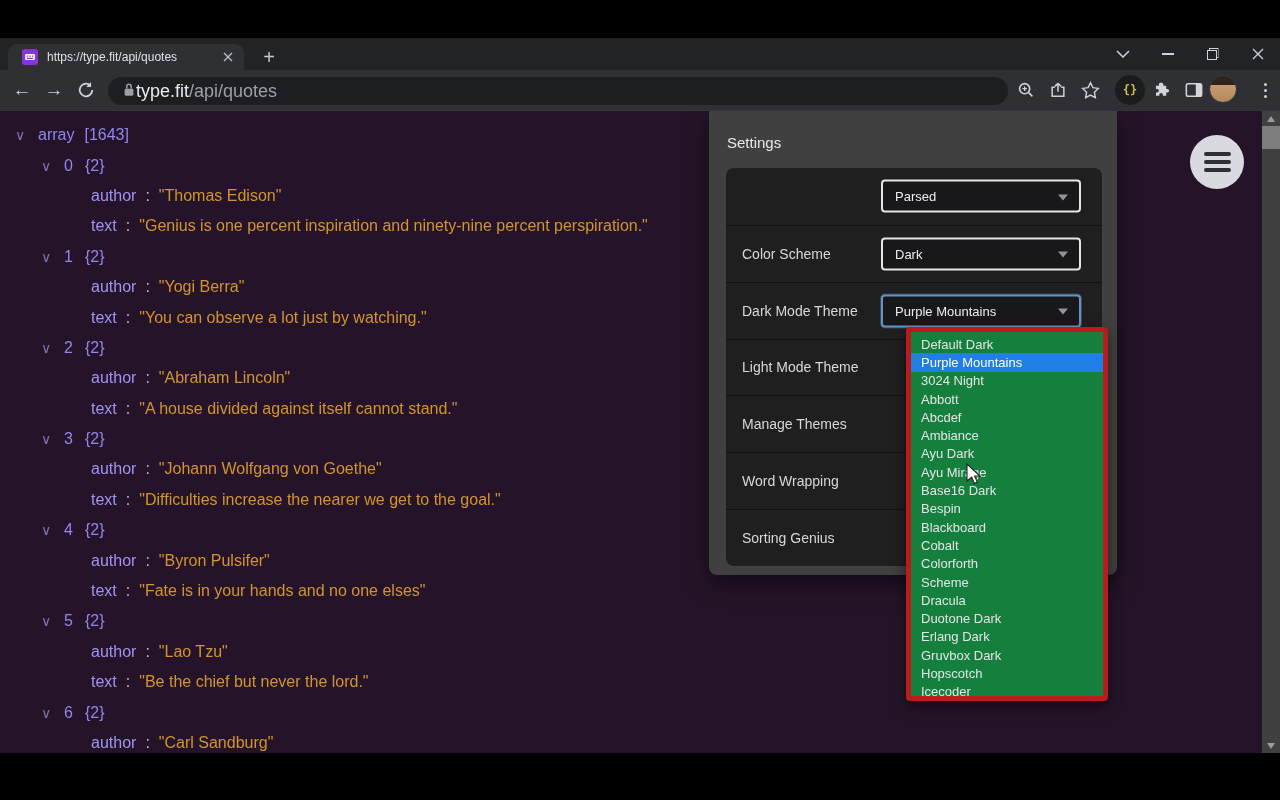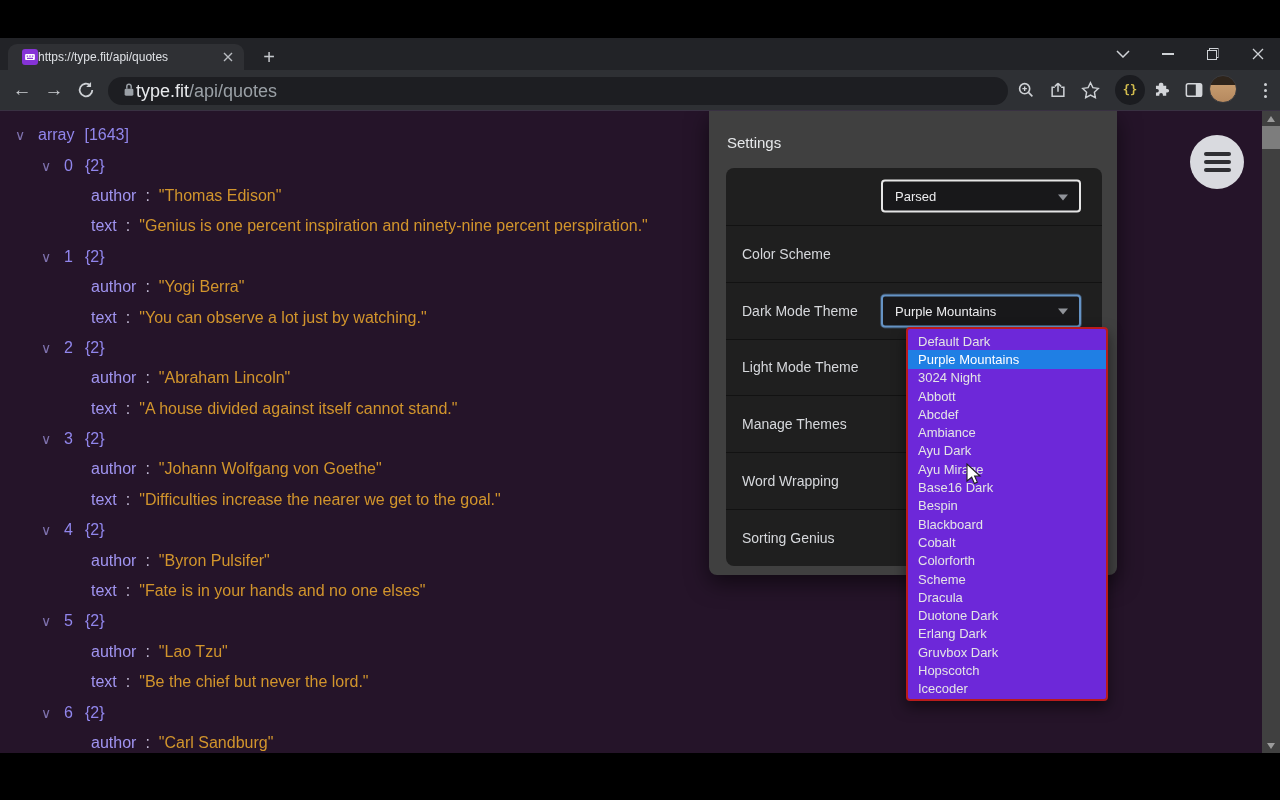--- a/index.html
+++ b/index.html
@@ -4,21 +4,21 @@
 <style>
   html,body{margin:0;padding:0;background:#000;}
   *{box-sizing:border-box;font-family:"Liberation Sans",sans-serif;}
   .screen{position:relative;width:1280px;height:800px;background:#000;overflow:hidden;}
 
   
   .tabstrip{position:absolute;left:0;top:38px;width:1280px;height:32px;background:#222327;}
   .tab{position:absolute;left:8px;top:6px;width:236px;height:26px;background:#2f3034;
        border-radius:9px 9px 0 0;display:flex;align-items:center;padding:0 8px 0 14px;}
   .favicon{width:16px;height:16px;border-radius:3px;background:#8633d7;display:flex;align-items:center;justify-content:center;flex:none;}
-  .tab-title{font-size:12px;color:#dfe1e5;white-space:nowrap;overflow:hidden;width:158px;}
+  .tab-title{margin-left:9px;font-size:12px;color:#dfe1e5;white-space:nowrap;overflow:hidden;width:158px;}
   .tab-close{margin-left:auto;width:16px;height:16px;border-radius:8px;display:flex;align-items:center;justify-content:center;}
   .newtab{position:absolute;left:256px;top:6px;width:26px;height:26px;border-radius:13px;
           color:#c6c9cd;font-size:20px;font-weight:300;display:flex;align-items:center;justify-content:center;}
   .wincontrols{position:absolute;right:0;top:0;height:32px;display:flex;}
   .winbtn{width:45px;height:32px;display:flex;align-items:center;justify-content:center;color:#cfd2d6;}
   .win-min{width:12px;height:1.6px;background:#cfd2d6;}
   .win-restore{position:relative;width:12px;height:12px;}
   .win-restore::before{content:"";position:absolute;left:0;bottom:0;width:8px;height:8px;border:1.2px solid #cfd2d6;}
   .win-restore::after{content:"";position:absolute;right:0;top:0;width:8px;height:8px;border:1.2px solid #cfd2d6;
        clip-path:polygon(0 0,100% 0,100% 100%,76% 100%,76% 24%,0 24%);}
@@ -67,21 +67,21 @@
   .srow:first-child{border-top:none;justify-content:center;}
   .srow-label{font-size:14px;color:#d6d8dc;}
   .sel{position:absolute;left:155px;top:50%;transform:translateY(-50%);width:200px;height:33px;background:#18181a;
        border:2px solid #e5e5e5;border-radius:4px;display:flex;align-items:center;padding:0 28px 0 12px;}
   .sel.focused{border:2px solid #6593c5;box-shadow:0 0 0 1px rgba(101,147,197,.35);}
   .sel-value{font-size:13px;color:#ececee;white-space:nowrap;}
   .caret{position:absolute;right:11px;top:50%;margin-top:-2px;width:0;height:0;
          border-left:5px solid transparent;border-right:5px solid transparent;border-top:6px solid #909399;}
 
   
-  .dropdown{position:absolute;left:906px;top:216px;width:202px;height:374px;background:#6d28d9;border:2px solid #b91c1c;
+  .dropdown{position:absolute;left:906px;top:216px;width:202px;height:374px;background:#15803d;border:5px solid #b91c1c;
             border-radius:4px;z-index:5;padding:3px 0;box-shadow:0 6px 14px rgba(0,0,0,.5);}
   .opt{height:18.3px;display:flex;align-items:center;padding-left:10px;font-size:13px;color:#e4e4e6;white-space:nowrap;}
   .opt.selected{background:#1f7fe4;color:#fff;}
 
   
   .scrollbar{position:absolute;left:1262px;top:0;width:18px;height:642px;background:#404040;z-index:6;}
   .sb-up,.sb-down{position:absolute;left:0;width:18px;height:15px;display:flex;align-items:center;justify-content:center;}
   .sb-up{top:0;} .sb-down{bottom:0;}
   .tri-up{width:0;height:0;border-left:4.5px solid transparent;border-right:4.5px solid transparent;border-bottom:6px solid #9b9b9b;}
   .tri-down{width:0;height:0;border-left:4.5px solid transparent;border-right:4.5px solid transparent;border-top:6px solid #9b9b9b;}
@@ -229,20 +229,24 @@
       <div class="rows" id="rows">
           <div class="srow">
             <span class="srow-label">Default Tab</span>
             <div class="sel">
               <span class="sel-value">Parsed</span>
               <span class="caret"></span>
             </div>
           </div>
           <div class="srow">
             <span class="srow-label">Color Scheme</span>
+            <div class="sel">
+              <span class="sel-value">Dark</span>
+              <span class="caret"></span>
+            </div>
           </div>
           <div class="srow">
             <span class="srow-label">Dark Mode Theme</span>
             <div class="sel focused">
               <span class="sel-value">Purple Mountains</span>
               <span class="caret"></span>
             </div>
           </div>
           <div class="srow">
             <span class="srow-label">Light Mode Theme</span>

